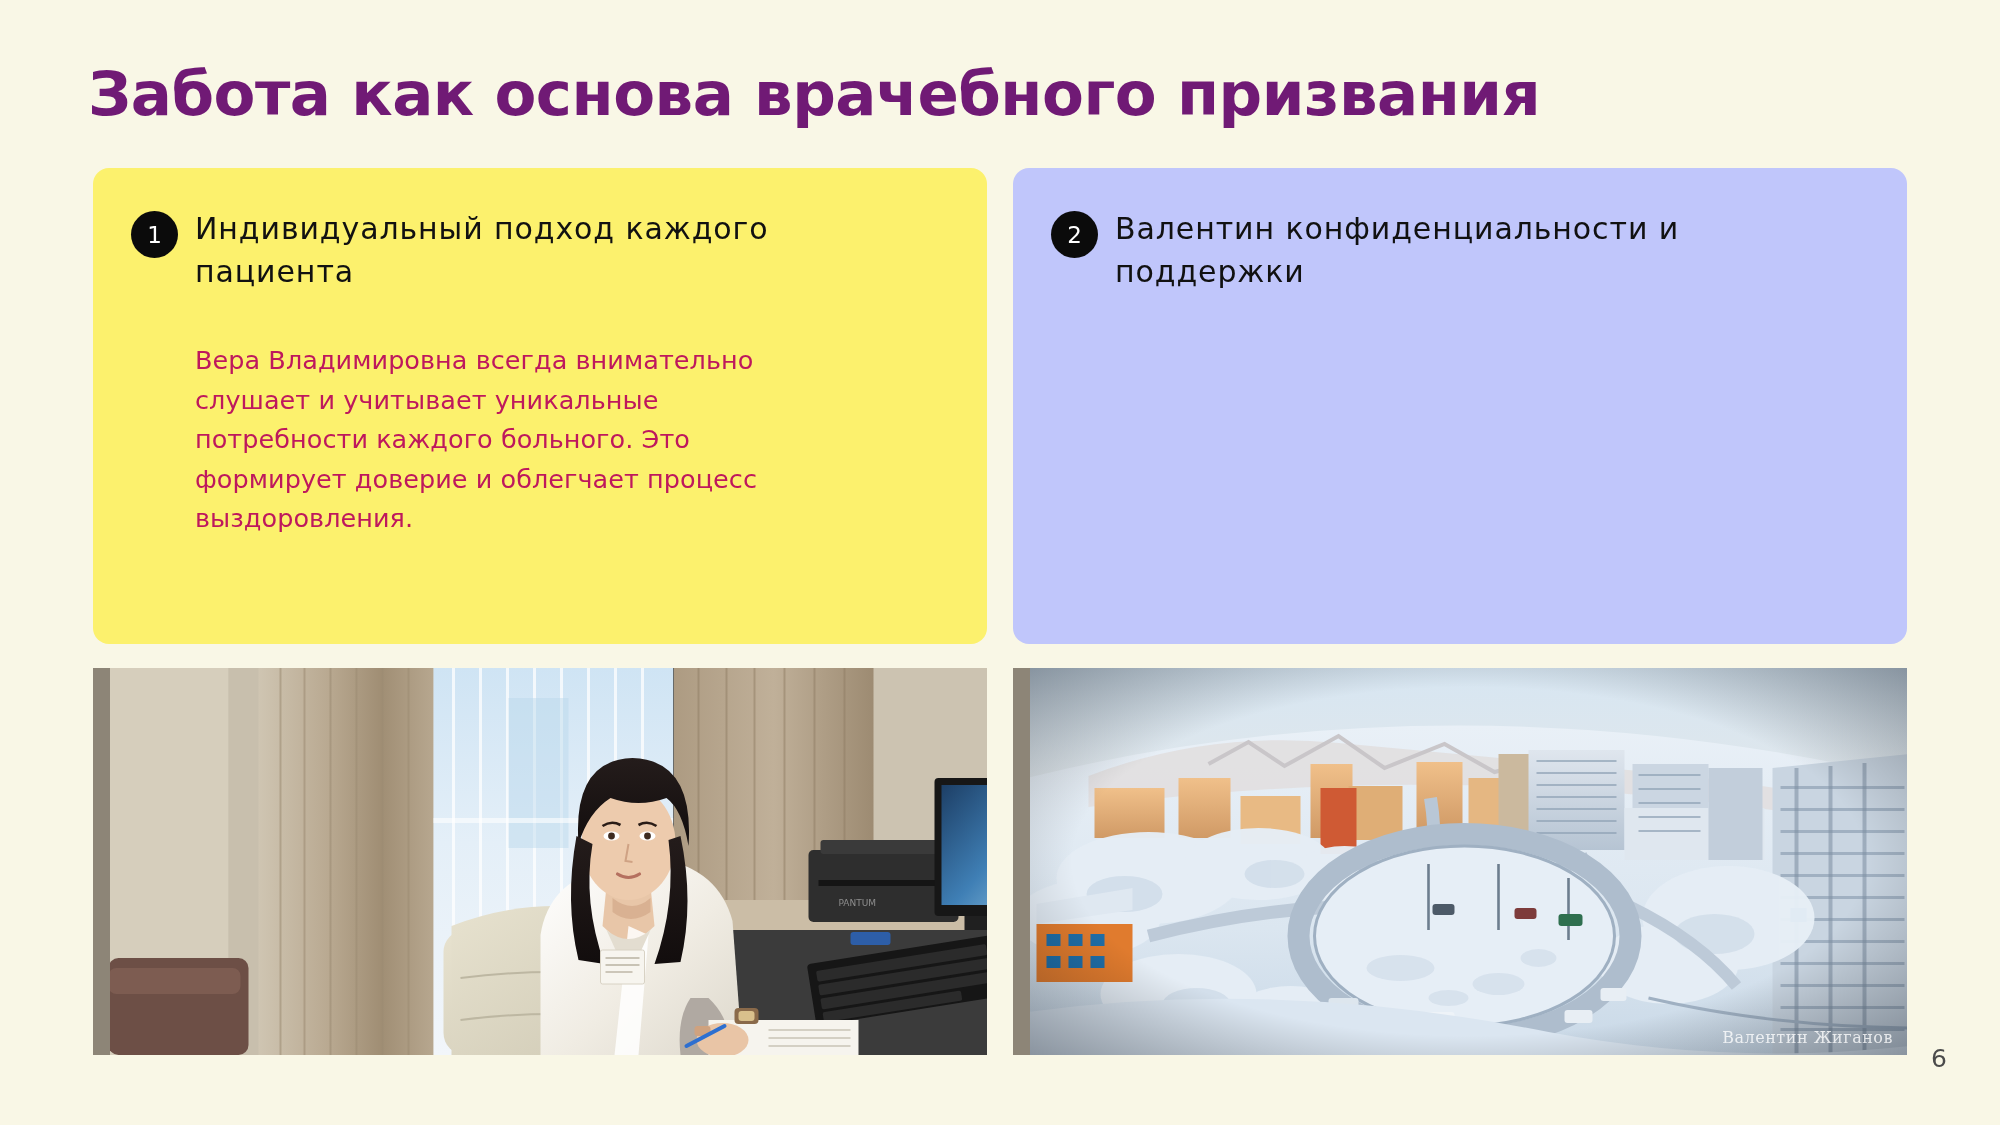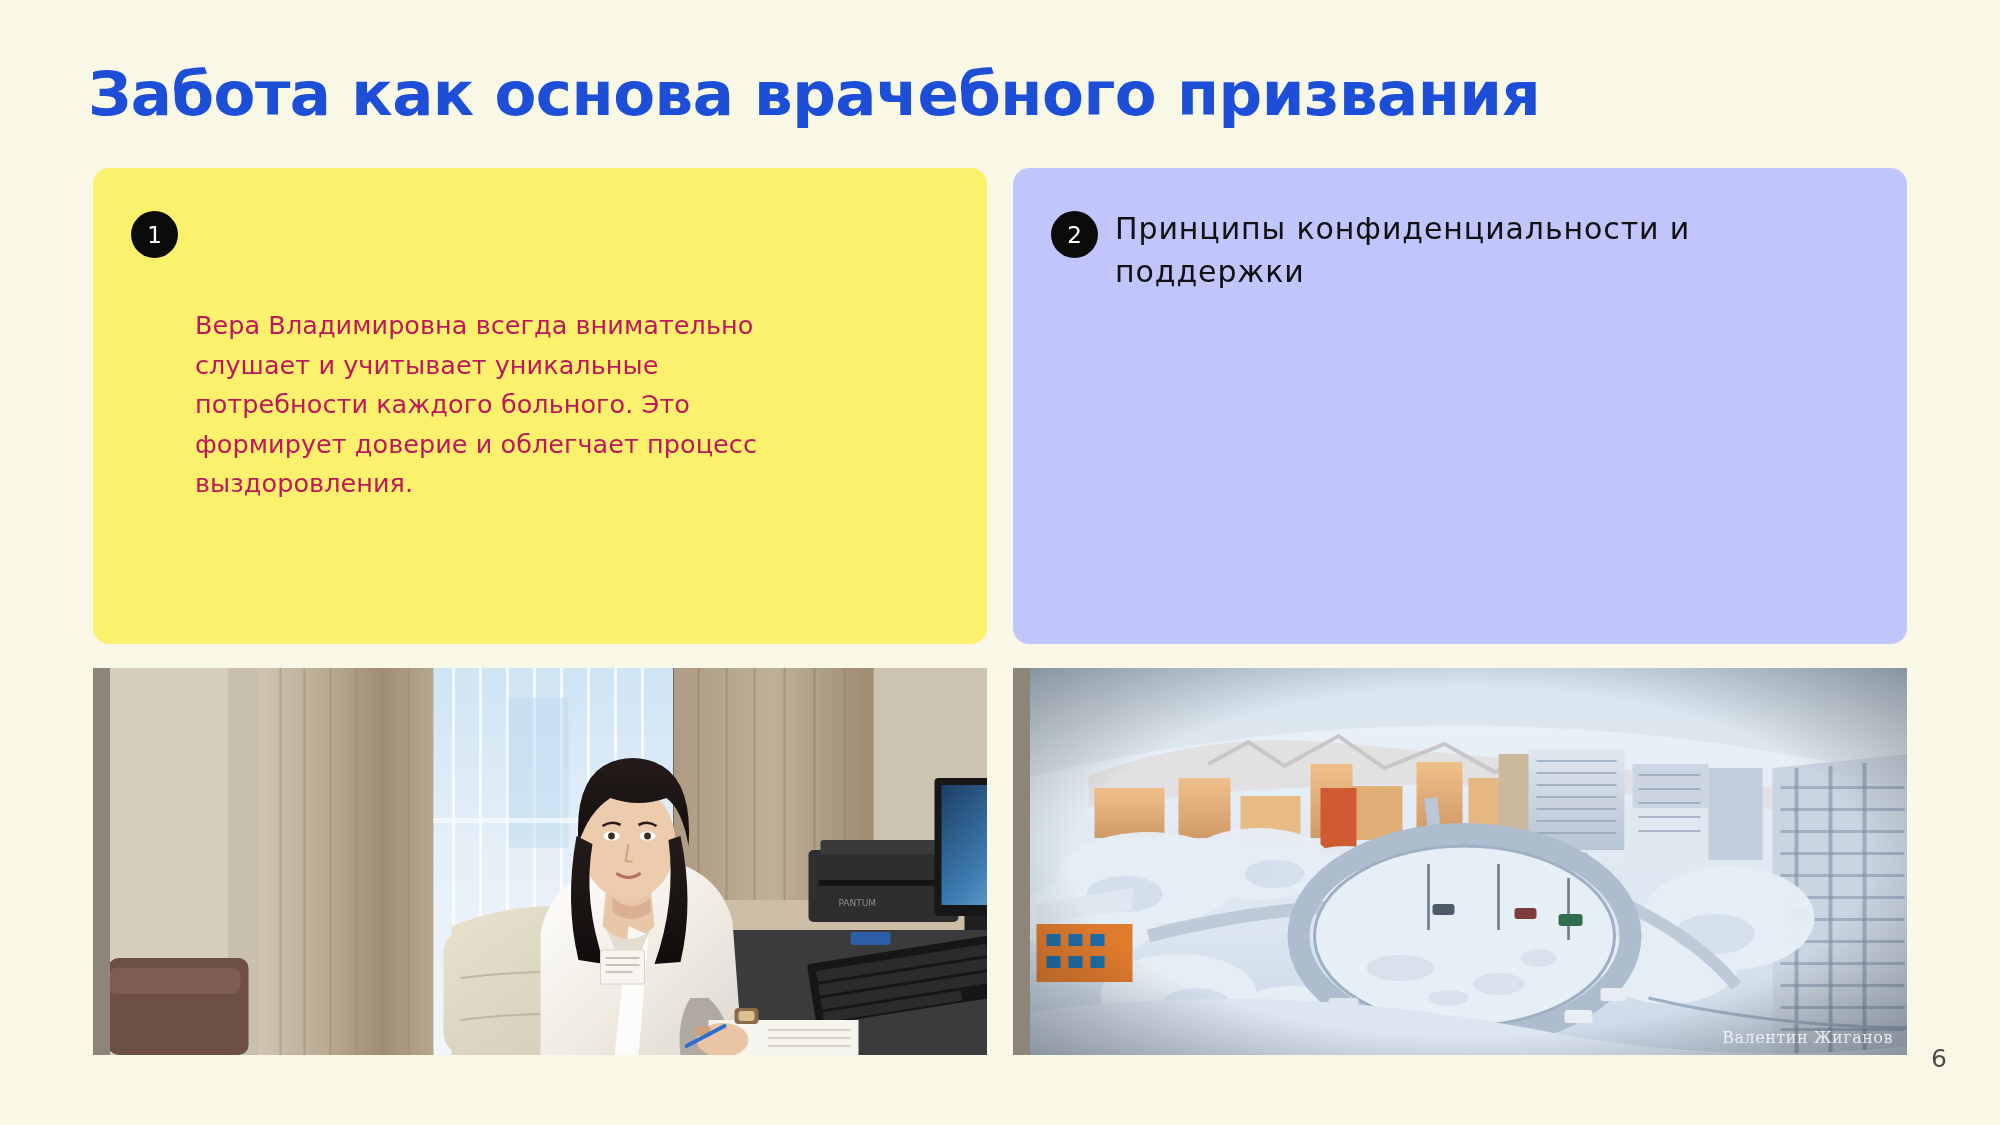--- a/index.html
+++ b/index.html
@@ -28,21 +28,21 @@
   
   .slide-title {
     position: absolute;
     left: 88px;
     top: 62px;
     width: 1820px;
     font-size: 61px;
     line-height: 1.05;
     font-weight: 700;
     letter-spacing: -0.5px;
-    color: #1d4ed8;
+    color: #701a75;
     font-family: "DejaVu Sans", "Liberation Sans", sans-serif;
     white-space: nowrap;
   }
 
   
   .cards {
     position: absolute;
     left: 93px;
     top: 168px;
     width: 1814px;
@@ -153,28 +153,29 @@
 
 <div class="slide">
 
   <h1 class="slide-title">Забота как основа врачебного призвания</h1>
 
   <div class="cards">
 
     <div class="card card--yellow">
       <div class="card-head">
         <span class="num-badge">1</span>
+        <span class="card-title">Индивидуальный подход каждого пациента</span>
       </div>
       <p class="card-body">Вера Владимировна всегда внимательно слушает и учитывает уникальные потребности каждого больного. Это формирует доверие и облегчает процесс выздоровления.</p>
     </div>
 
     <div class="card card--lavender">
       <div class="card-head">
         <span class="num-badge">2</span>
-        <span class="card-title">Принципы конфиденциальности и поддержки</span>
+        <span class="card-title">Валентин конфиденциальности и поддержки</span>
       </div>
     </div>
 
   </div>
 
   <div class="photos">
 
     <div class="photo">
       <svg viewBox="0 0 880 387" preserveAspectRatio="xMidYMid slice">
         <defs>

